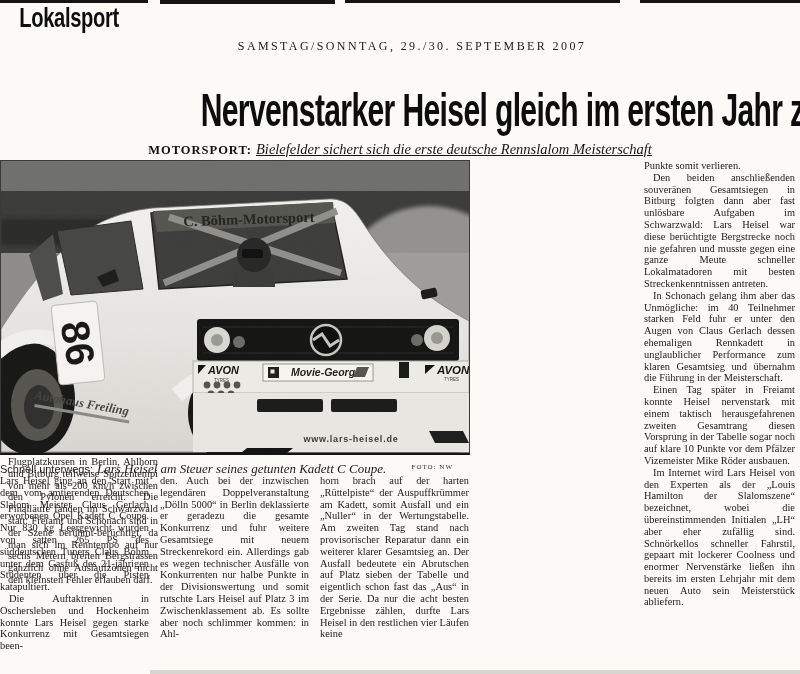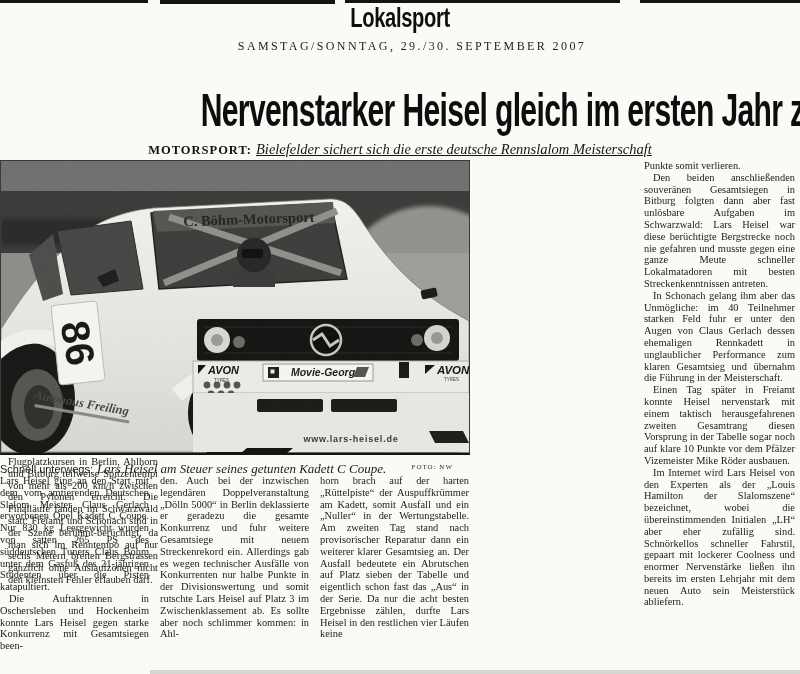--- a/index.html
+++ b/index.html
@@ -5,21 +5,21 @@
   html,body{margin:0;padding:0;}
   #page{
     position:relative; width:800px; height:674px;
     background:#fbfaf6; color:#1b1b1b;
     font-family:"Liberation Serif", serif;
     overflow:hidden;
   }
   .topmark{position:absolute; top:0; height:3px; background:#141414;}
   .botmark{position:absolute; bottom:0; left:150px; right:0; height:4px; background:#d8d6d0;}
 
-  .masthead{position:absolute; top:2px; left:0; width:100%; text-align:center;}
+  .masthead{position:absolute; top:2px; left:0; width:100%; text-align:left;}
   .masthead span{
     display:inline-block; font-family:"Liberation Sans", sans-serif;
     font-weight:bold; font-size:28px; color:#0e0e0e;
     transform:scaleX(.72); letter-spacing:-.5px; white-space:nowrap;
   }
   .dateline{
     position:absolute; top:39px; left:12px; width:100%; text-align:center;
     font-size:12px; letter-spacing:2.4px; color:#1c1c1c;
   }
   .headline{position:absolute; top:82px; left:0; width:100%; text-align:center; margin:0;}

